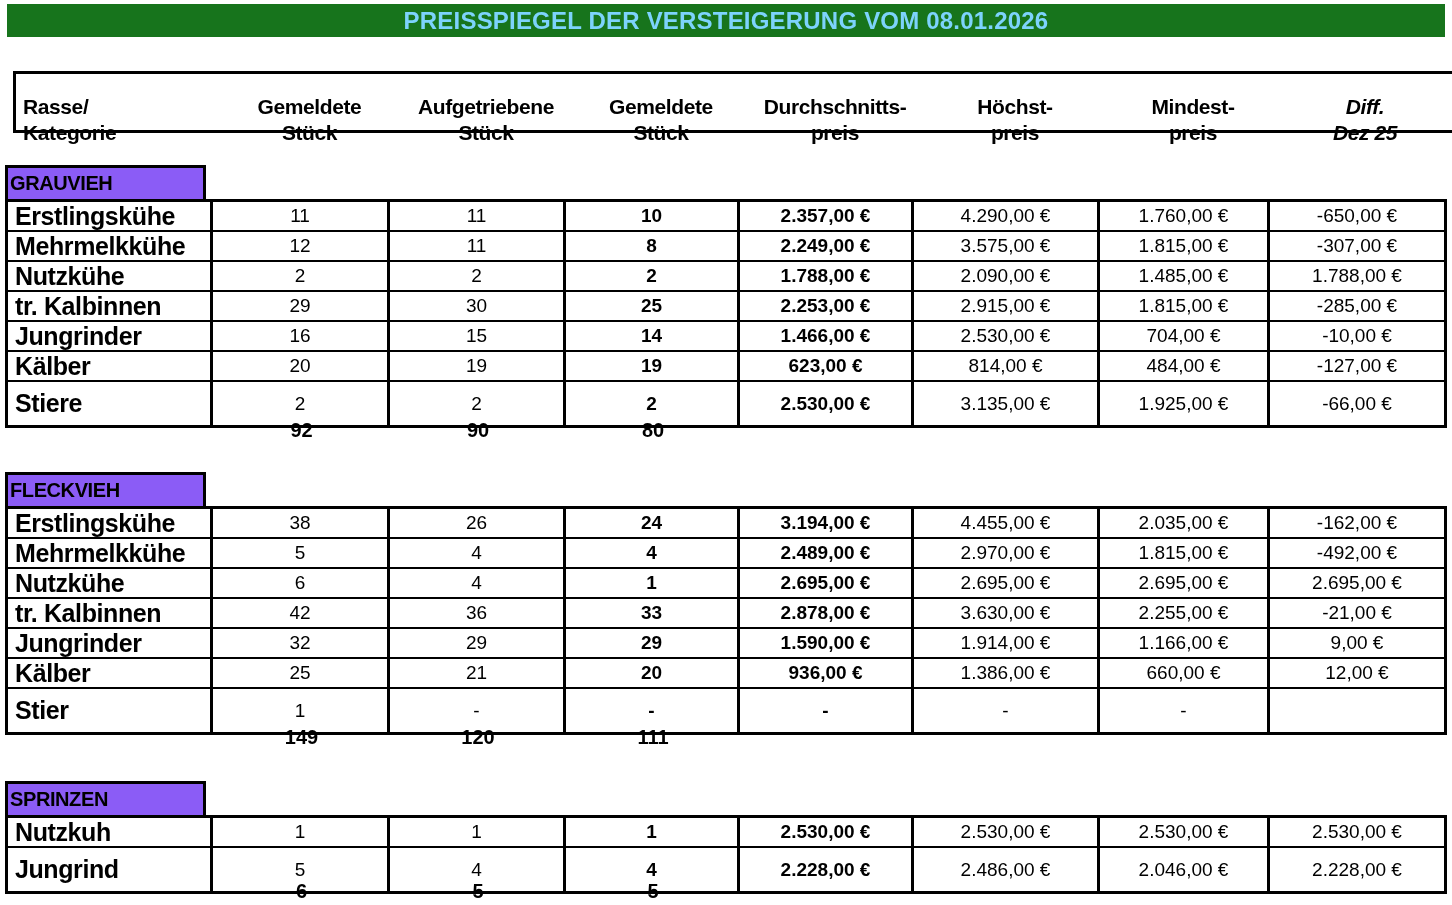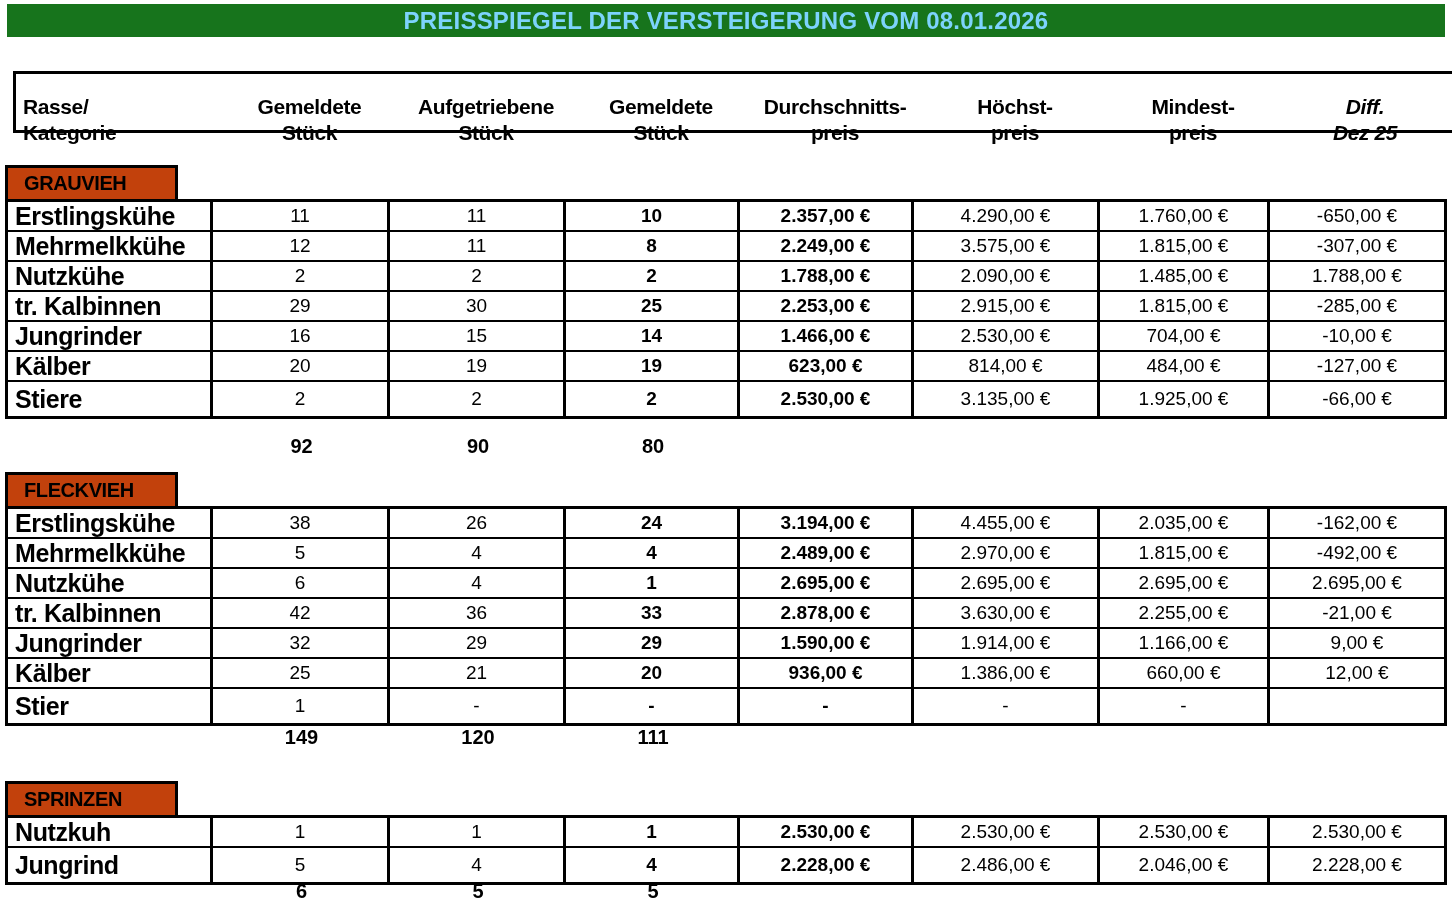--- a/index.html
+++ b/index.html
@@ -31,46 +31,46 @@
     position: absolute; left: 13px; top: 71px; width: 1442px; height: 62px;
     border: 3px solid #000; padding-top: 20px;
   }
   .hcell { text-align: center; font-weight: 700; font-size: 21px; line-height: 26px; letter-spacing: -0.4px; }
   .hcell.first { text-align: left; padding-left: 7px; }
   .hcell.italic { font-style: italic; }
   .hcell span { display: block; }
 
   
   .sec-label {
-    position: absolute; left: 5px; width: 173px; height: 34px;
+    position: absolute; left: 5px; width: 201px; height: 34px;
     border: 3px solid #000; border-bottom: none;
-    display: flex; align-items: center; padding-left: 16px;
+    display: flex; align-items: center; padding-left: 2px;
     font-weight: 700; font-size: 20px; letter-spacing: -0.4px;
-    background: #c2410c;
+    background: #8b5cf6;
   }
 
   
   .sec-table { position: absolute; left: 5px; width: 1442px; border: 3px solid #000; background: #fff; }
   .trow { border-bottom: 2px solid #000; height: 30px; }
-  .trow:last-child { border-bottom: none; height: 34px; }
+  .trow:last-child { border-bottom: none; height: 43px; }
   .cell {
     border-right: 3px solid #000;
     display: flex; align-items: center; justify-content: center;
     font-size: 19px; white-space: nowrap; overflow: hidden;
   }
   .cell:last-child { border-right: none; }
   .cell.c0 { justify-content: flex-start; padding-left: 7px; font-weight: 700; font-size: 25px; letter-spacing: -0.4px; }
   .cell.c3, .cell.c4 { font-weight: 700; }
 
   
   .totals { position: absolute; left: 5px; width: 1442px; height: 24px; padding: 0 3px; }
   .tcell { text-align: center; font-weight: 700; font-size: 20px; }
 
   
-  #label-0  { top: 165px; }  #table-0  { top: 199px; }  #totals-0 { top: 419px; margin-top: 16px; }
+  #label-0  { top: 165px; }  #table-0  { top: 199px; }  #totals-0 { top: 419px; }
   #label-1  { top: 472px; }  #table-1  { top: 506px; }  #totals-1 { top: 726px; }
   #label-2  { top: 781px; }  #table-2  { top: 815px; }  #totals-2 { top: 880px; }
 </style>
 </head>
 <body>
 
 <div class="banner" style="background: rgb(23, 116, 28);">
   <span class="banner-title" style="color: #7dd3fc;">PREISSPIEGEL DER VERSTEIGERUNG VOM 08.01.2026</span>
 </div>
 

